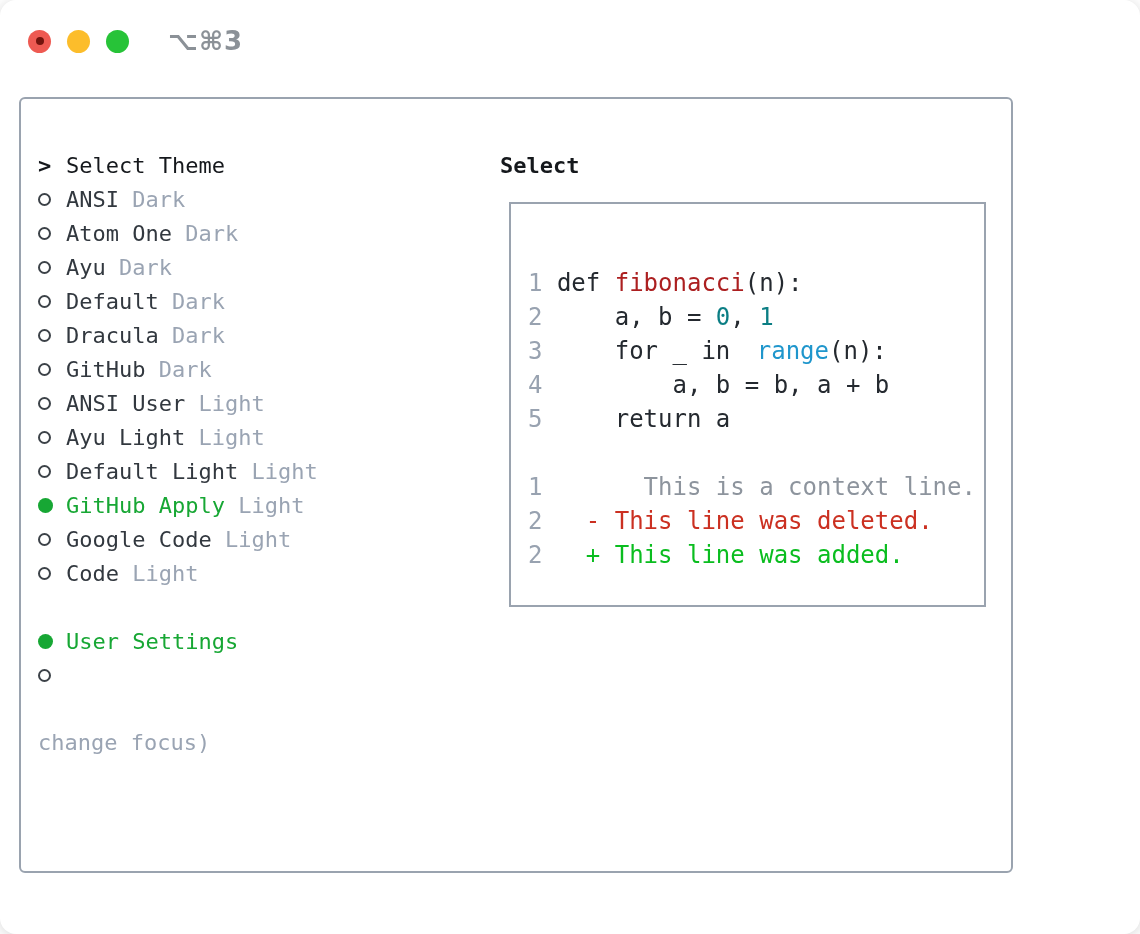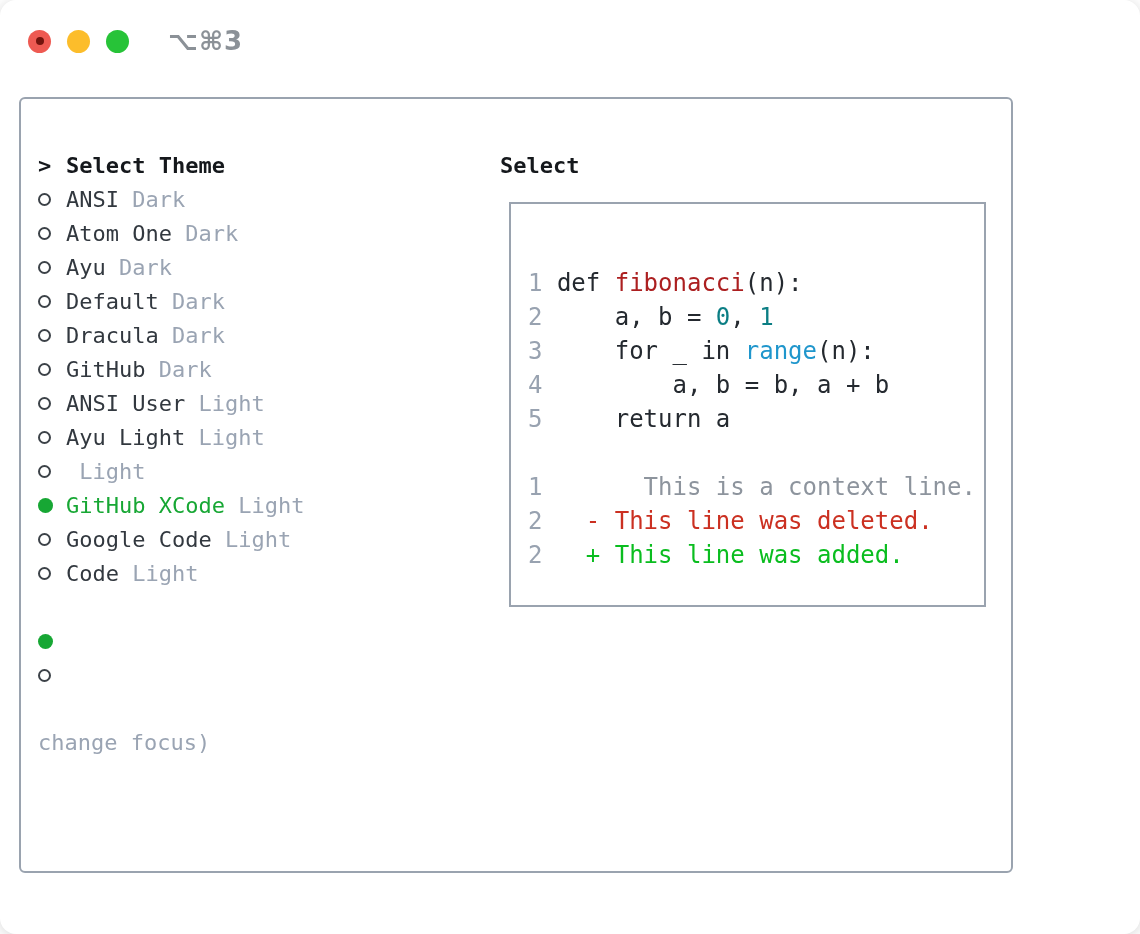--- a/index.html
+++ b/index.html
@@ -23,40 +23,40 @@
   
   .main-box{position:absolute;left:19px;top:97px;width:994px;height:776px;
       border:2px solid var(--box-border);border-radius:6px;background:#fff;}
   
   .left-panel{position:absolute;left:17px;top:49px;width:450px;}
   .row{display:flex;align-items:center;height:34px;font-size:22px;white-space:pre;}
   .marker{width:28px;flex:none;display:flex;align-items:center;}
   .arrow{font-weight:bold;color:var(--ink);}
   .ring{width:13px;height:13px;border-radius:50%;border:2px solid var(--ring);}
   .dot-sel{width:15px;height:15px;border-radius:50%;background:var(--accent-green);border:none;}
-  .hdr{font-weight:bold;color:var(--ink);}
+  .hdr{font-weight:normal;color:var(--ink);}
   .subhdr{color:var(--ink);}
   .t-name{color:var(--label);}
   .t-sel .t-name{color:var(--accent-green);}
   .t-variant{color:var(--muted);}
   .opt-sel{color:var(--accent-green);}
   .hint{font-size:22px;line-height:34px;color:var(--muted);white-space:pre;}
   
   .preview-header{position:absolute;left:479px;top:49px;height:34px;display:flex;
       align-items:center;font-size:22px;font-weight:bold;color:var(--ink);}
   .preview-box{position:absolute;left:488px;top:103px;width:477px;height:405px;
       border:2px solid var(--box-border);background:#fff;overflow:hidden;}
   .code{margin:0;padding:62px 12px 0 17px;font-size:24px;line-height:34px;
       font-family:"DejaVu Sans Mono","Liberation Mono",monospace;white-space:pre;}
   .cline{height:34px;}
   .ln{color:var(--line-num);}
   .c-plain{color:var(--code-ink);}
   .c-func{color:var(--code-func);}
   .c-num{color:var(--code-number);}
-  .c-builtin{color:var(--code-builtin);}
+  .c-builtin{color:var(--code-builtin);margin-left:12px;}
   .c-ctx{color:var(--diff-ctx);}
   .c-del{color:var(--diff-del);}
   .c-add{color:var(--diff-add);}
 </style>
 </head>
 <body>
 
 <div class="window">
   <div class="titlebar">
     <span class="tl tl-red">
@@ -71,26 +71,26 @@
     <div class="left-panel" id="left-panel">
         <div class="row"><span class="marker"><span class="arrow">&gt;</span></span><span class="hdr">Select Theme</span></div>
         <div class="row"><span class="marker"><span class="ring"></span></span><span class="t-name">ANSI</span><span class="t-variant"> Dark</span></div>
         <div class="row"><span class="marker"><span class="ring"></span></span><span class="t-name">Atom One</span><span class="t-variant"> Dark</span></div>
         <div class="row"><span class="marker"><span class="ring"></span></span><span class="t-name">Ayu</span><span class="t-variant"> Dark</span></div>
         <div class="row"><span class="marker"><span class="ring"></span></span><span class="t-name">Default</span><span class="t-variant"> Dark</span></div>
         <div class="row"><span class="marker"><span class="ring"></span></span><span class="t-name">Dracula</span><span class="t-variant"> Dark</span></div>
         <div class="row"><span class="marker"><span class="ring"></span></span><span class="t-name">GitHub</span><span class="t-variant"> Dark</span></div>
         <div class="row"><span class="marker"><span class="ring"></span></span><span class="t-name">ANSI User</span><span class="t-variant"> Light</span></div>
         <div class="row"><span class="marker"><span class="ring"></span></span><span class="t-name">Ayu Light</span><span class="t-variant"> Light</span></div>
-        <div class="row"><span class="marker"><span class="ring"></span></span><span class="t-variant"> Light</span></div>
-        <div class="row t-sel"><span class="marker"><span class="dot-sel"></span></span><span class="t-name">GitHub XCode</span><span class="t-variant"> Light</span></div>
+        <div class="row"><span class="marker"><span class="ring"></span></span><span class="t-name">Default Light</span><span class="t-variant"> Light</span></div>
+        <div class="row t-sel"><span class="marker"><span class="dot-sel"></span></span><span class="t-name">GitHub Apply</span><span class="t-variant"> Light</span></div>
         <div class="row"><span class="marker"><span class="ring"></span></span><span class="t-name">Google Code</span><span class="t-variant"> Light</span></div>
         <div class="row"><span class="marker"><span class="ring"></span></span><span class="t-name">Code</span><span class="t-variant"> Light</span></div>
         <div class="row"></div>
-        <div class="row"><span class="marker"><span class="dot-sel"></span></span></div>
+        <div class="row"><span class="marker"><span class="dot-sel"></span></span><span class="opt-sel">User Settings</span></div>
         <div class="row"><span class="marker"><span class="ring"></span></span></div>
         <div class="row"></div>
         <div class="hint">change focus)</div>
       </div>
     <div class="preview-header">Select</div>
     <div class="preview-box">
       <pre class="code" id="preview-code"><div class="cline"><span class="ln">1 </span><span class="c-plain">def </span><span class="c-func">fibonacci</span><span class="c-plain">(n):</span></div><div class="cline"><span class="ln">2 </span><span class="c-plain">    a, b = </span><span class="c-num">0</span><span class="c-plain">, </span><span class="c-num">1</span></div><div class="cline"><span class="ln">3 </span><span class="c-plain">    for _ in </span><span class="c-builtin">range</span><span class="c-plain">(n):</span></div><div class="cline"><span class="ln">4 </span><span class="c-plain">        a, b = b, a + b</span></div><div class="cline"><span class="ln">5 </span><span class="c-plain">    return a</span></div><div class="cline"></div><div class="cline"><span class="ln">1 </span><span class="c-ctx">      This is a context line.</span></div><div class="cline"><span class="ln">2 </span><span class="c-del">  - This line was deleted.</span></div><div class="cline"><span class="ln">2 </span><span class="c-add">  + This line was added.</span></div></pre>
     </div>
   </div>
 </div>

